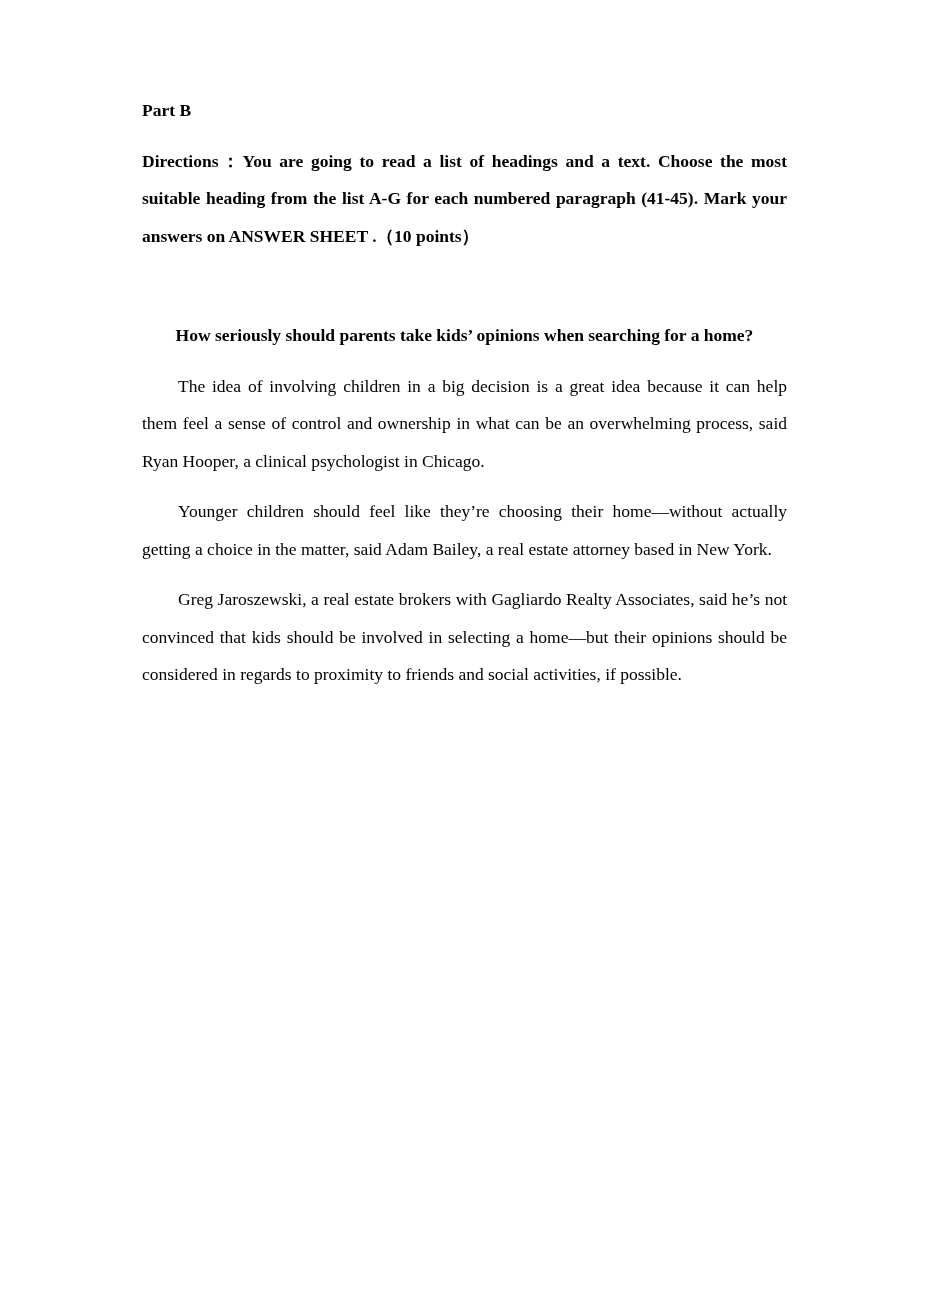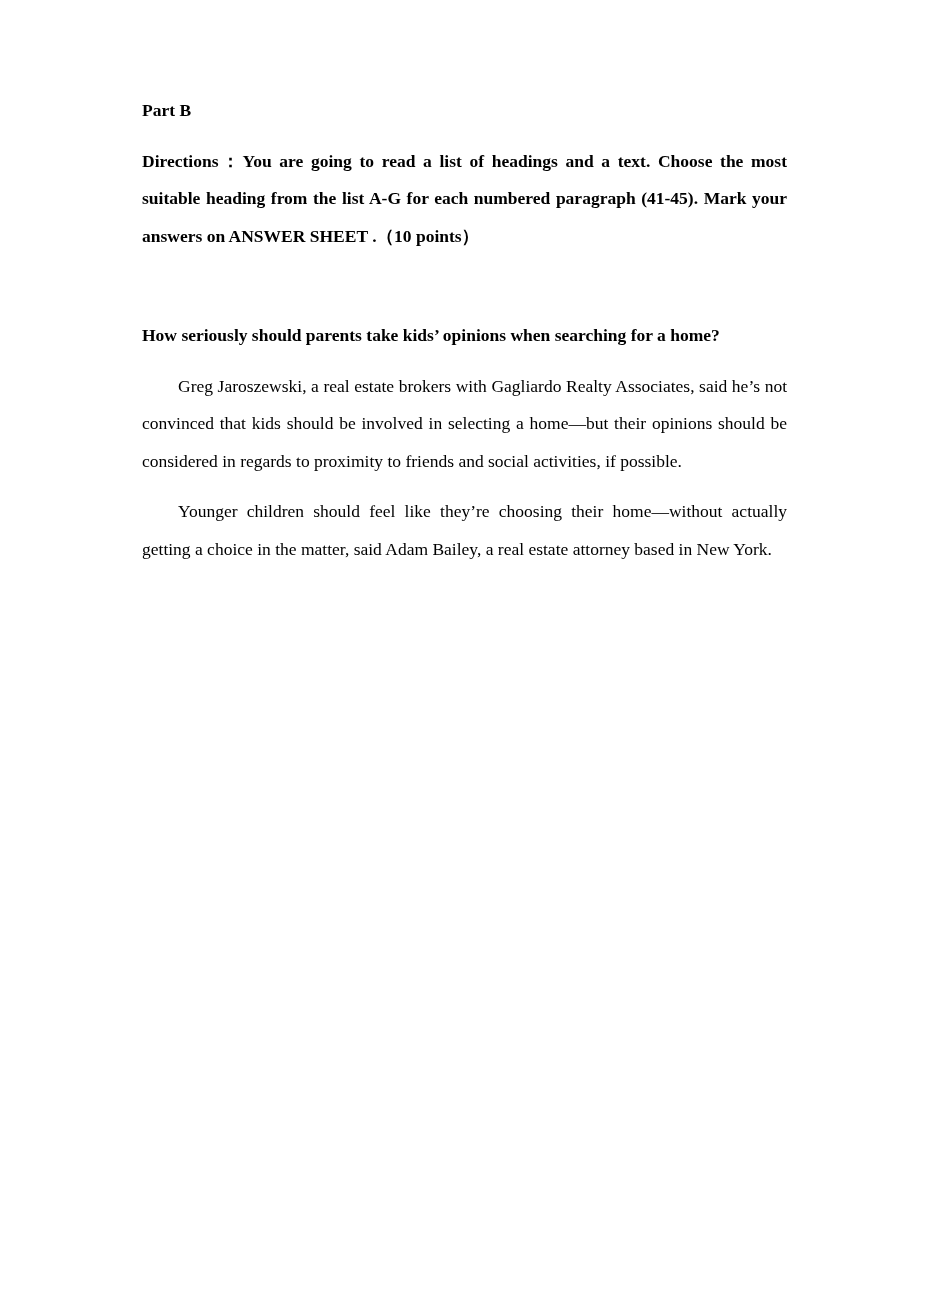--- a/index.html
+++ b/index.html
@@ -25,20 +25,21 @@
     margin: 0 0 13px 0;
     font-size: 17.5px;
   }
   .directions {
     font-weight: bold;
     margin: 13px 0 13px 0;
     text-align: justify;
   }
   .passage-title {
     font-weight: bold;
+    text-align: center;
     margin: 62px 0 13px 0;
     font-size: 17.5px;
   }
   p.body-para {
     margin: 0 0 13px 0;
     text-align: justify;
     text-indent: 36px;
   }
 </style>
 </head>
@@ -48,19 +49,20 @@
 
   <h2 class="part-label">Part B</h2>
 
   <p class="directions">Directions：You are going to read a list of headings and a text. Choose the most suitable heading from the list A-G for each numbered paragraph (41-45). Mark your answers on ANSWER SHEET .（10 points）</p>
 
   <h3 class="passage-title">How seriously should parents take kids’ opinions when searching for a home?</h3>
 
 
 
 
+  <p class="body-para">The idea of involving children in a big decision is a great idea because it can help them feel a sense of control and ownership in what can be an overwhelming process, said Ryan Hooper, a clinical psychologist in Chicago.</p>
 
 
+  <p class="body-para">Younger children should feel like they’re choosing their home—without actually getting a choice in the matter, said Adam Bailey, a real estate attorney based in New York.</p>
+
   <p class="body-para">Greg Jaroszewski, a real estate brokers with Gagliardo Realty Associates, said he’s not convinced that kids should be involved in selecting a home—but their opinions should be considered in regards to proximity to friends and social activities, if possible.</p>
-
-  <p class="body-para">Younger children should feel like they’re choosing their home—without actually getting a choice in the matter, said Adam Bailey, a real estate attorney based in New York.</p>
 
 </div>
 
 </body></html>

